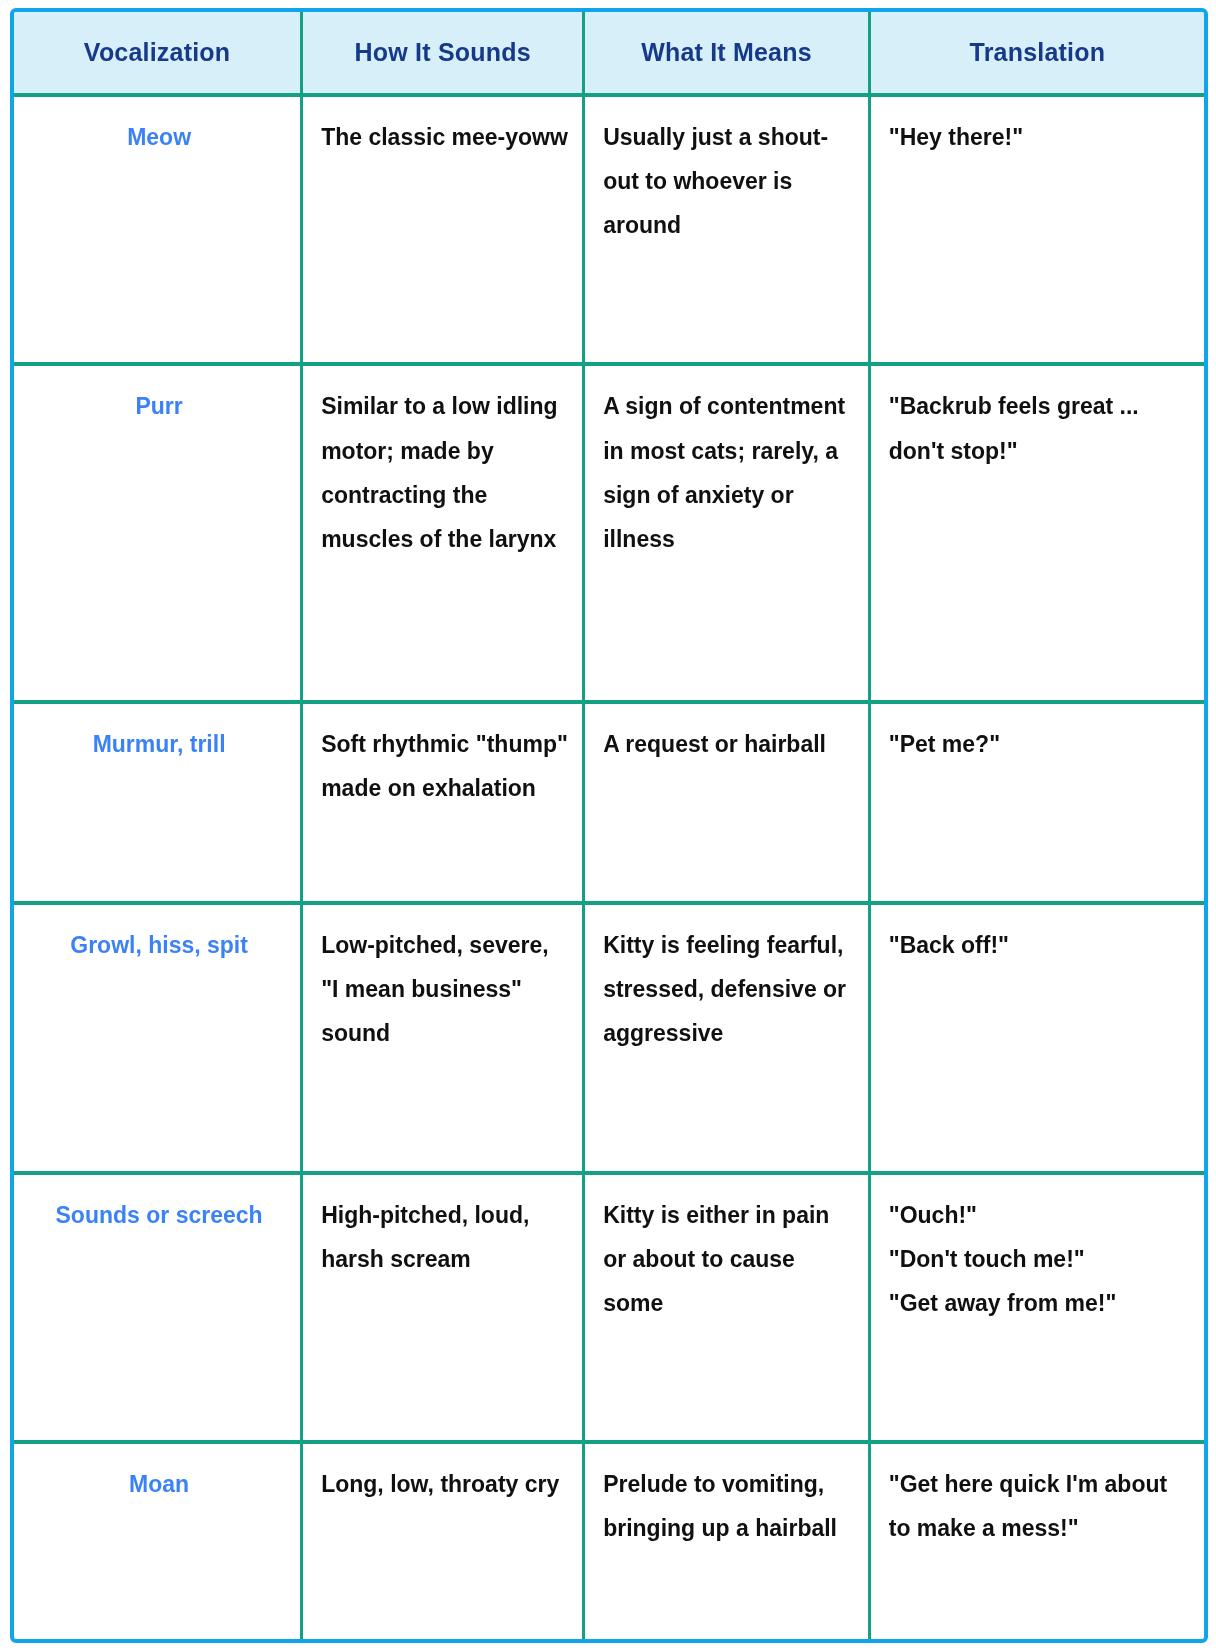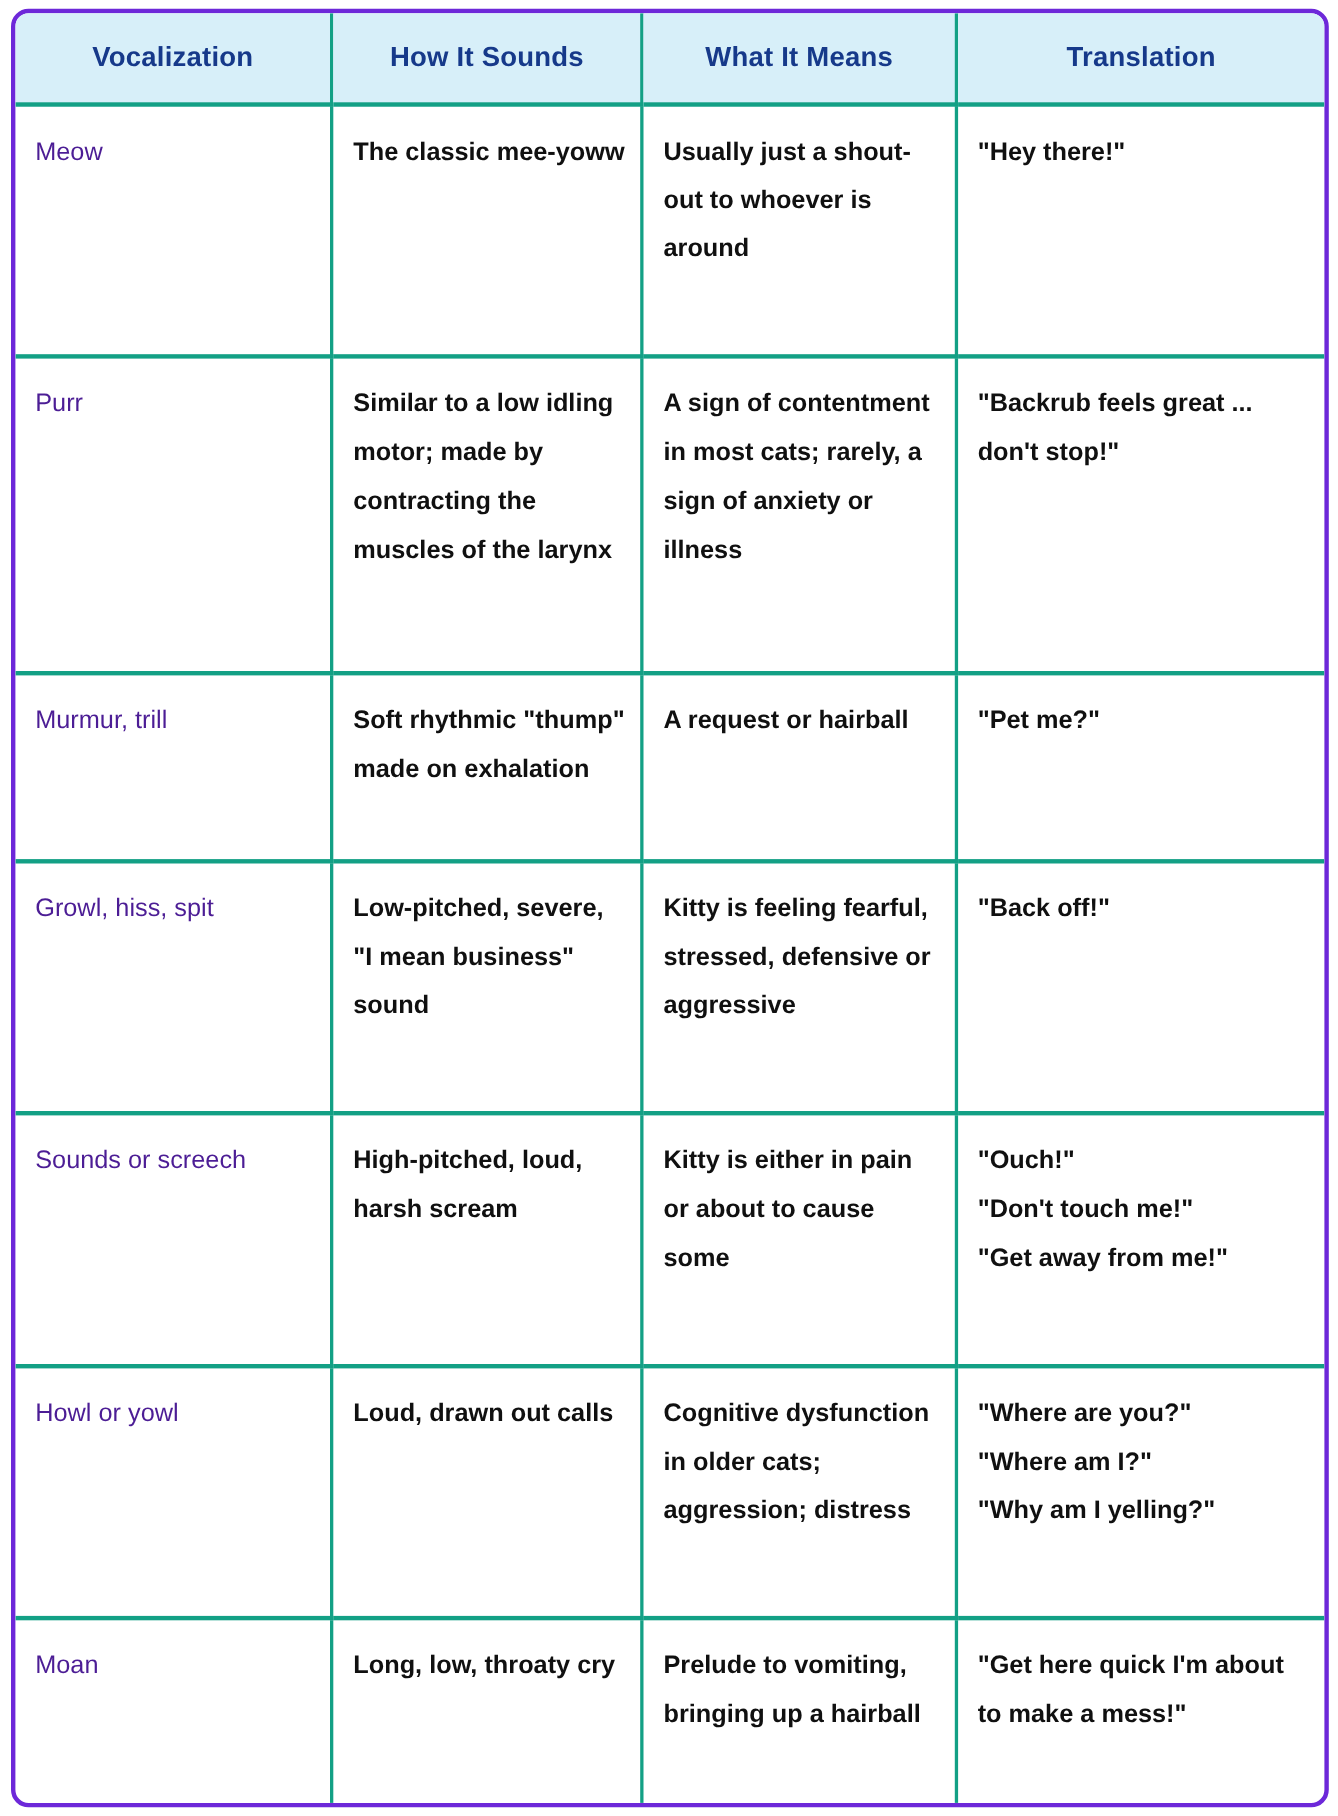--- a/index.html
+++ b/index.html
@@ -20,22 +20,22 @@
     height: 1651px;
     padding: 8px 8px 8px 10px;
   }
 
   table.vocal-table {
     width: 100%;
     height: 100%;
     border-collapse: separate;
     border-spacing: 0;
     table-layout: fixed;
-    border: 4px solid #6d28d9;
-    border-radius: 16px;
+    border: 4px solid #0ea5e9;
+    border-radius: 6px;
     overflow: hidden;
     background: #ffffff;
   }
 
   table.vocal-table col.c1 { width: 24.3%; }
   table.vocal-table col.c2 { width: 23.7%; }
   table.vocal-table col.c3 { width: 24.0%; }
   table.vocal-table col.c4 { width: 28.0%; }
 
   thead th {
@@ -58,22 +58,23 @@
     border-bottom: 4px solid #13a085;
     padding: 18px 14px 20px 18px;
     font-size: 23px;
     line-height: 1.92;
     color: #151515;
   }
   tbody td:last-child { border-right: none; }
   tbody tr:last-child td { border-bottom: none; }
 
   td.term {
-    font-weight: normal;
-    color: #4c1d95;
+    font-weight: bold;
+    color: #3b82f6;
+    text-align: center;
   }
   td.desc, td.meaning, td.translation {
     font-weight: bold;
     color: #101010;
   }
 
   .tline { display: block; }
 </style>
 </head>
 <body>
@@ -131,30 +132,20 @@
         <td class="term">Sounds or screech</td>
         <td class="desc">High-pitched, loud, harsh scream</td>
         <td class="meaning">Kitty is either in pain or about to cause some</td>
         <td class="translation">
             <span class="tline">"Ouch!"</span>
             <span class="tline">"Don't touch me!"</span>
             <span class="tline">"Get away from me!"</span>
           </td>
       </tr>
       <tr>
-        <td class="term">Howl or yowl</td>
-        <td class="desc">Loud, drawn out calls</td>
-        <td class="meaning">Cognitive dysfunction in older cats; aggression; distress</td>
-        <td class="translation">
-            <span class="tline">"Where are you?"</span>
-            <span class="tline">"Where am I?"</span>
-            <span class="tline">"Why am I yelling?"</span>
-          </td>
-      </tr>
-      <tr>
         <td class="term">Moan</td>
         <td class="desc">Long, low, throaty cry</td>
         <td class="meaning">Prelude to vomiting, bringing up a hairball</td>
         <td class="translation">
             <span class="tline">"Get here quick I'm about to make a mess!"</span>
           </td>
       </tr>
     </tbody>
   </table>
 </div>

